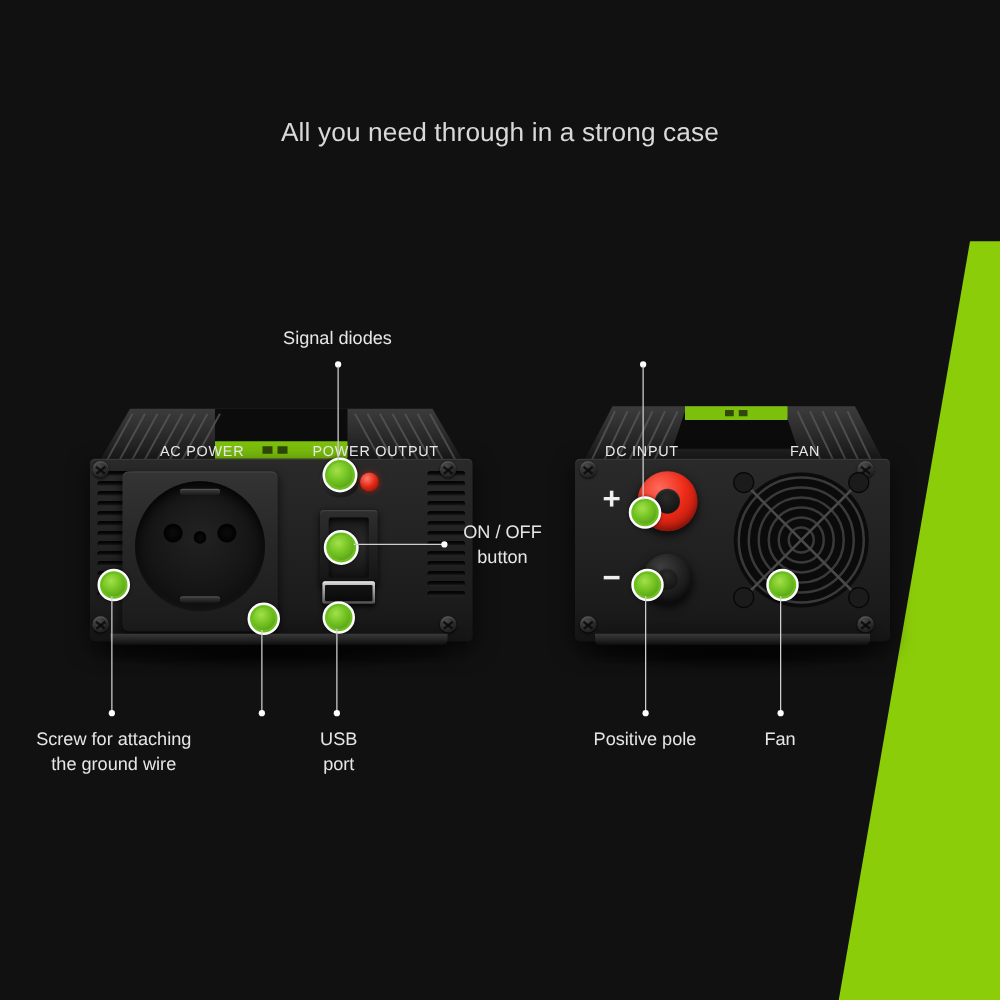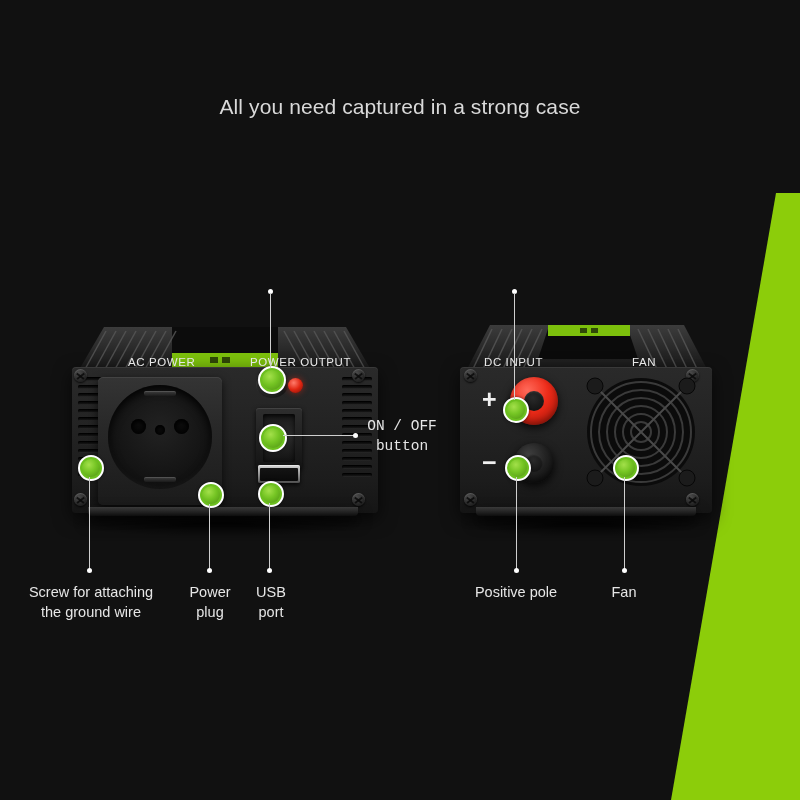--- a/index.html
+++ b/index.html
@@ -176,21 +176,21 @@
 </style>
 </head>
 <body>
 
 <div id="stage">
 
   <svg class="wedge" viewBox="0 0 800 800" preserveAspectRatio="none">
     <polygon points="776,193 800,193 800,800 671,800" fill="#8ccd0a"></polygon>
   </svg>
 
-  <div class="subtitle">All you need captured in a strong case</div>
+  <div class="subtitle">All you need through in a strong case</div>
 
   <div class="device" style="left:60px;top:315px;width:330px;height:215px;">
 
     <div class="shadow" style="left:8px;top:196px;width:300px;height:26px;"></div>
 
     <svg class="lid" width="330" height="66" viewBox="0 0 330 66">
       <defs>
         <linearGradient id="lidg" x1="0" y1="0" x2="0" y2="1">
           <stop offset="0%" stop-color="#3c3c3c"></stop>
           <stop offset="55%" stop-color="#262626"></stop>
@@ -404,30 +404,29 @@
 
   <div class="leader v" style="left:269px;top:503px;height:67px;"></div>
   <div class="dot" style="left:267px;top:568px;"></div>
 
   <div class="leader v" style="left:516px;top:477px;height:93px;"></div>
   <div class="dot" style="left:514px;top:568px;"></div>
 
   <div class="leader v" style="left:624px;top:477px;height:93px;"></div>
   <div class="dot" style="left:622px;top:568px;"></div>
 
-
-
-  <div class="callout ca-center" style="left:362px;top:417px;width:80px;font-family:Liberation Mono, monospace;">ON / OFF
+  <div class="callout ca-center" style="left:180px;top:262px;width:180px;">Signal diodes</div>
+
+
+  <div class="callout ca-center" style="left:362px;top:417px;width:80px;">ON / OFF
 button</div>
 
   <div class="callout ca-center" style="left:8px;top:583px;width:166px;">Screw for attaching
 the ground wire</div>
 
-  <div class="callout ca-center" style="left:175px;top:583px;width:70px;">Power
-plug</div>
 
   <div class="callout ca-center" style="left:245px;top:583px;width:52px;">USB
 port</div>
 
   <div class="callout ca-center" style="left:451px;top:583px;width:130px;">Positive pole</div>
 
   <div class="callout ca-center" style="left:594px;top:583px;width:60px;">Fan</div>
 
 </div>
 

